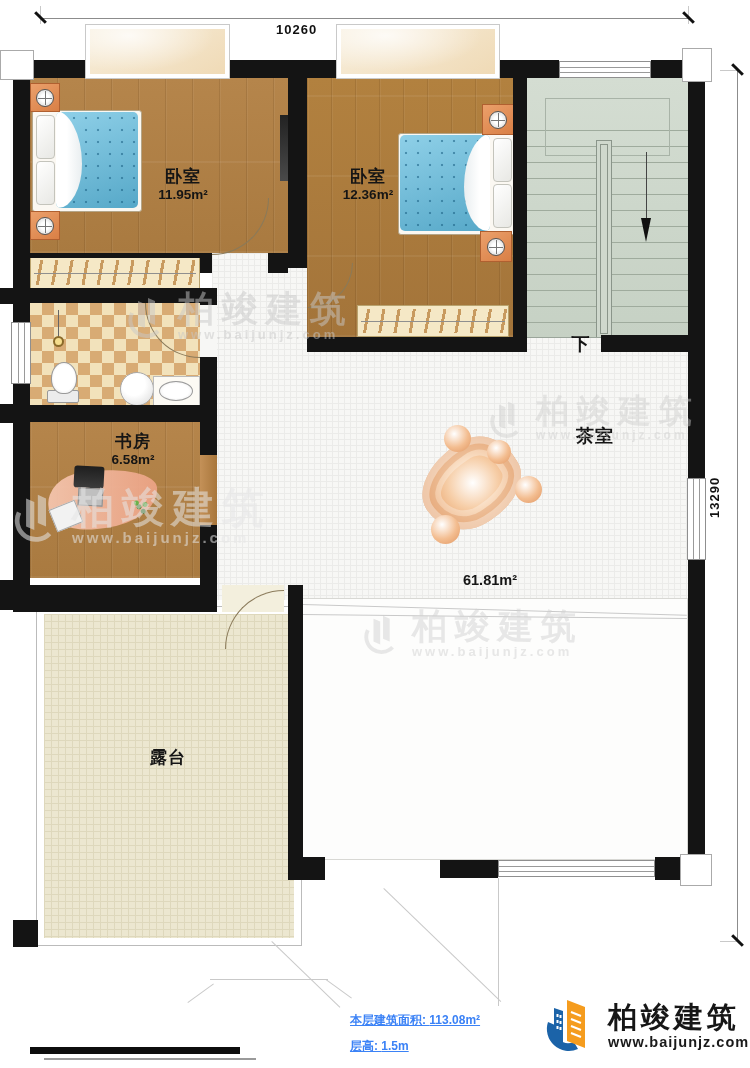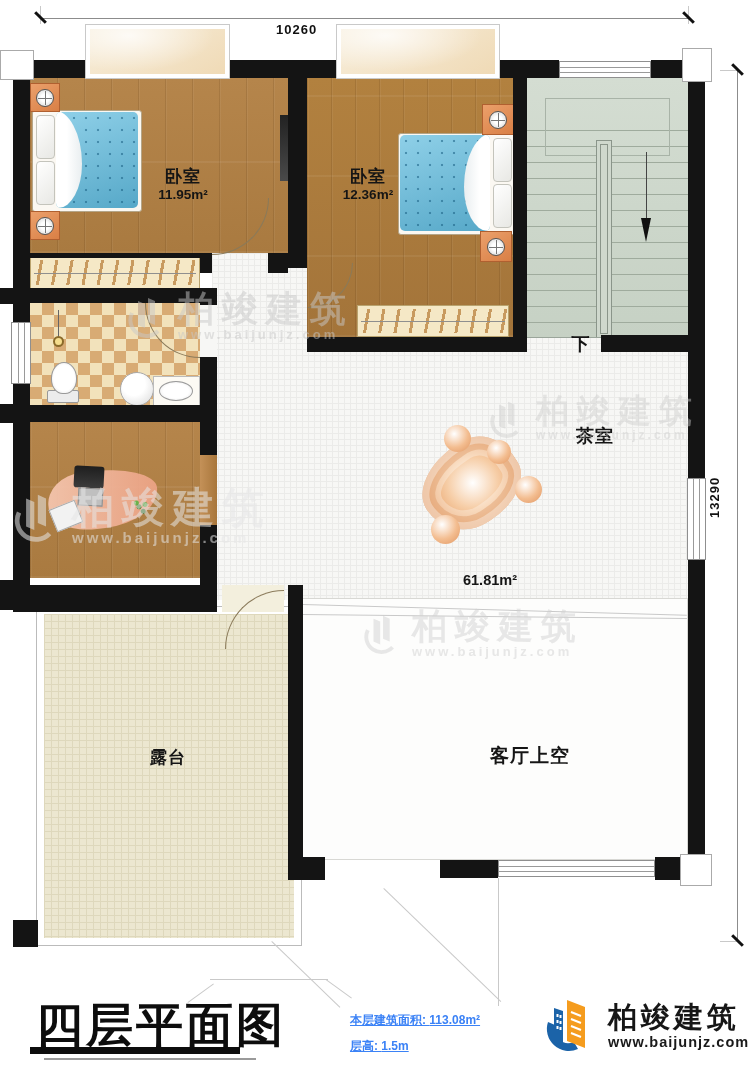--- a/index.html
+++ b/index.html
@@ -274,31 +274,32 @@
   <div class="arc" style="left:225px;top:590px;width:58px;height:58px;border-left:1.5px solid #8a7a5a;border-top:1.5px solid #8a7a5a;border-top-left-radius:100%;"></div>
 
   <div class="rlab" style="left:128px;top:167px;width:110px;">
     <div class="nm">卧室</div>
     <div class="ar">11.95m²</div>
   </div>
   <div class="rlab" style="left:313px;top:167px;width:110px;">
     <div class="nm">卧室</div>
     <div class="ar">12.36m²</div>
   </div>
+  <div class="rlab" style="left:78px;top:432px;width:110px;">
+    <div class="nm">书房</div>
+    <div class="ar">6.58m²</div>
+  </div>
   <div class="rlab" style="left:545px;top:426px;width:100px;">
     <div class="nm" style="font-size:18px;">茶室</div>
   </div>
   <div class="rlab" style="left:430px;top:572px;width:120px;">
     <div class="ar" style="font-size:14.5px;">61.81m²</div>
   </div>
   <div class="rlab" style="left:118px;top:748px;width:100px;">
     <div class="nm">露台</div>
-  </div>
-  <div class="rlab" style="left:450px;top:745px;width:160px;">
-    <div class="nm" style="font-size:19px;">客厅上空</div>
   </div>
   <div class="rlab" style="left:566px;top:334px;width:30px;">
     <div class="nm" style="font-size:18px;">下</div>
   </div>
 
   <div class="wm" style="left:128px;top:290px;color:rgba(200,200,200,0.5);">
     <svg width="42" height="46" viewBox="0 0 42 46">
         <path d="M10 8 l7 3 v24 l-7 -3 z M20 5 l7 3 v24 l-7 -3 z" fill="currentColor"></path>
         <path d="M4 20 a16 16 0 0 0 26 18" stroke="currentColor" stroke-width="4" fill="none"></path>
       </svg>
@@ -331,21 +332,20 @@
     <svg width="40" height="44" viewBox="0 0 42 46">
         <path d="M10 8 l7 3 v24 l-7 -3 z M20 5 l7 3 v24 l-7 -3 z" fill="currentColor"></path>
         <path d="M4 20 a16 16 0 0 0 26 18" stroke="currentColor" stroke-width="4" fill="none"></path>
       </svg>
     <span class="txt">
         <span class="nm" style="font-size:35px;">柏竣建筑</span>
         <span class="st" style="font-size:13px;">www.baijunjz.com</span>
       </span>
   </div>
 
-  <div class="title-cn" style="left:36px;top:994px;">四层平面图</div>
   <div class="abs" style="left:30px;top:1047px;width:210px;height:7px;background:#0d0d0d;"></div>
   <div class="abs" style="left:44px;top:1058px;width:212px;height:2px;background:#9a9a9a;"></div>
   <div class="tbsmall" style="left:350px;top:1012px;">
     <span>本层建筑面积:</span>
     <span>113.08m²</span>
   </div>
   <div class="tbsmall" style="left:350px;top:1038px;">
     <span>层高:</span>
     <span>1.5m</span>
   </div>

